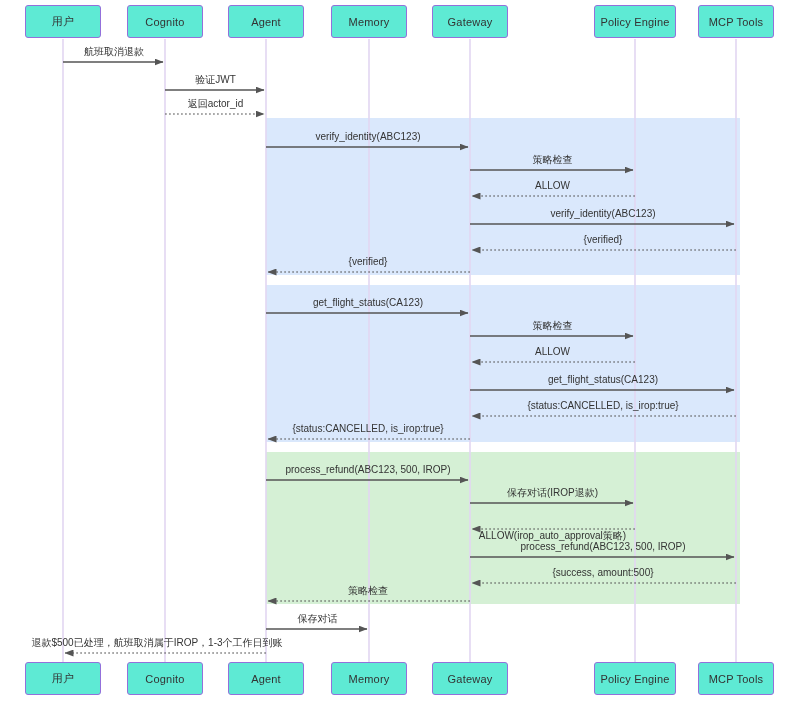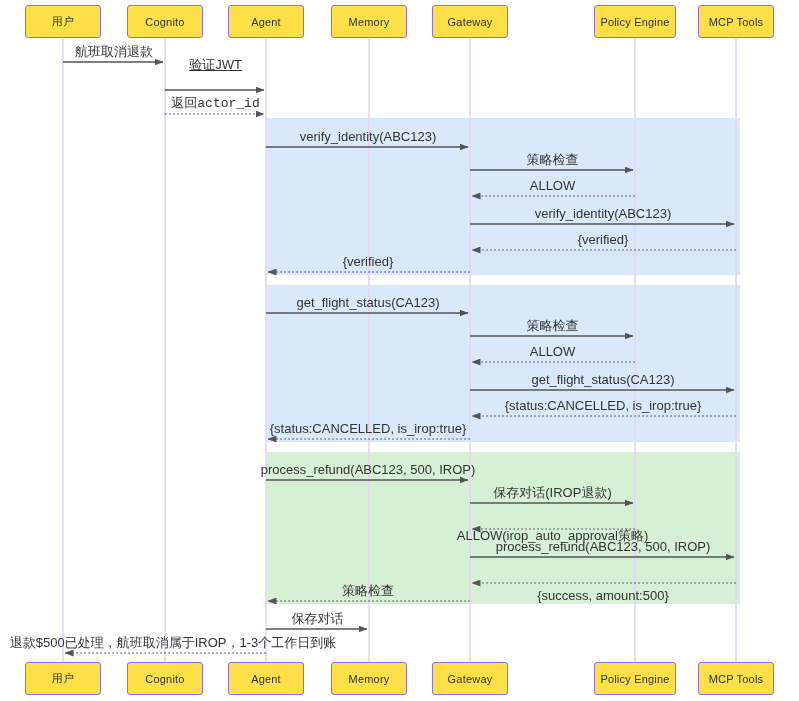--- a/index.html
+++ b/index.html
@@ -8,31 +8,31 @@
     background:#ffffff;
     font-family:"Liberation Sans","DejaVu Sans",sans-serif;
     overflow:hidden;
   }
   #diagram{position:relative;width:799px;height:701px;}
   svg.layer{position:absolute;left:0;top:0;width:799px;height:701px;}
 
   .pbox{
     position:absolute;
     box-sizing:border-box;
-    background:#fde047;
+    background:#5eead4;
     border:1px solid #9370DB;
     border-radius:3px;
     display:flex;align-items:center;justify-content:center;
     font-size:11px;color:#333333;
     letter-spacing:.2px;
     white-space:nowrap;
   }
   .msglabel{
     position:absolute;
-    font-size:13px;
+    font-size:10px;
     color:#333333;
     white-space:nowrap;
     transform:translateX(-50%);
     text-align:center;
     line-height:12px;
   }
 </style>
 </head>
 <body>
 
@@ -127,36 +127,36 @@
       </div>
       <div class="pbox" style="left: 594px; top: 662px; width: 82px; height: 33px;">
         <span>Policy Engine</span>
       </div>
       <div class="pbox" style="left: 698px; top: 662px; width: 76px; height: 33px;">
         <span>MCP Tools</span>
       </div>
     </div>
   <div id="labels">
       <div class="msglabel" style="left: 114px; top: 46px;">航班取消退款</div>
-      <div class="msglabel" style="left: 215.5px; top: 59px; text-decoration: underline;">验证JWT</div>
-      <div class="msglabel" style="left: 215.5px; top: 98px; font-family: Liberation Mono, monospace;">返回actor_id</div>
+      <div class="msglabel" style="left: 215.5px; top: 74px;">验证JWT</div>
+      <div class="msglabel" style="left: 215.5px; top: 98px;">返回actor_id</div>
       <div class="msglabel" style="left: 368px; top: 131px;">verify_identity(ABC123)</div>
       <div class="msglabel" style="left: 552.5px; top: 154px;">策略检查</div>
       <div class="msglabel" style="left: 552.5px; top: 180px;">ALLOW</div>
       <div class="msglabel" style="left: 603px; top: 208px;">verify_identity(ABC123)</div>
       <div class="msglabel" style="left: 603px; top: 234px;">{verified}</div>
       <div class="msglabel" style="left: 368px; top: 256px;">{verified}</div>
       <div class="msglabel" style="left: 368px; top: 297px;">get_flight_status(CA123)</div>
       <div class="msglabel" style="left: 552.5px; top: 320px;">策略检查</div>
       <div class="msglabel" style="left: 552.5px; top: 346px;">ALLOW</div>
       <div class="msglabel" style="left: 603px; top: 374px;">get_flight_status(CA123)</div>
       <div class="msglabel" style="left: 603px; top: 400px;">{status:CANCELLED, is_irop:true}</div>
       <div class="msglabel" style="left: 368px; top: 423px;">{status:CANCELLED, is_irop:true}</div>
       <div class="msglabel" style="left: 368px; top: 464px;">process_refund(ABC123, 500, IROP)</div>
       <div class="msglabel" style="left: 552.5px; top: 487px;">保存对话(IROP退款)</div>
       <div class="msglabel" style="left: 552.5px; top: 513px; margin-top: 17px;">ALLOW(irop_auto_approval策略)</div>
       <div class="msglabel" style="left: 603px; top: 541px;">process_refund(ABC123, 500, IROP)</div>
-      <div class="msglabel" style="left: 603px; top: 590px;">{success, amount:500}</div>
+      <div class="msglabel" style="left: 603px; top: 567px;">{success, amount:500}</div>
       <div class="msglabel" style="left: 368px; top: 585px;">策略检查</div>
       <div class="msglabel" style="left: 317.5px; top: 613px; text-align: center;">保存对话</div>
-      <div class="msglabel" style="left: 173px; top: 637px;">退款$500已处理，航班取消属于IROP，1-3个工作日到账</div>
+      <div class="msglabel" style="left: 157px; top: 637px;">退款$500已处理，航班取消属于IROP，1-3个工作日到账</div>
     </div>
 </div>
 
 </body></html>

